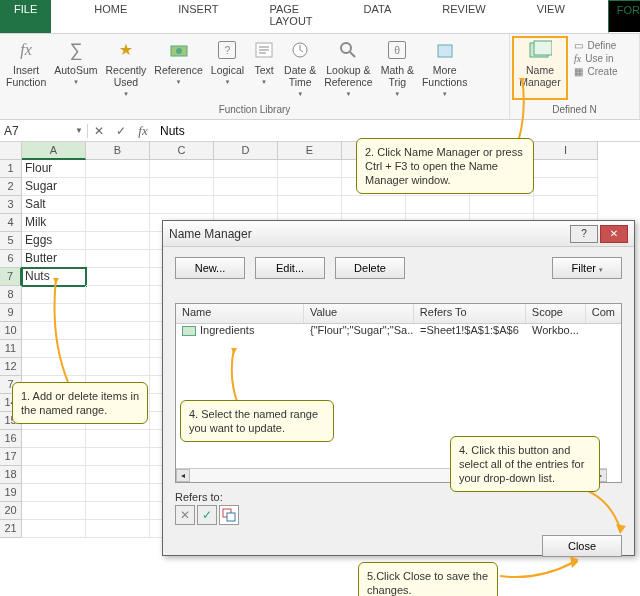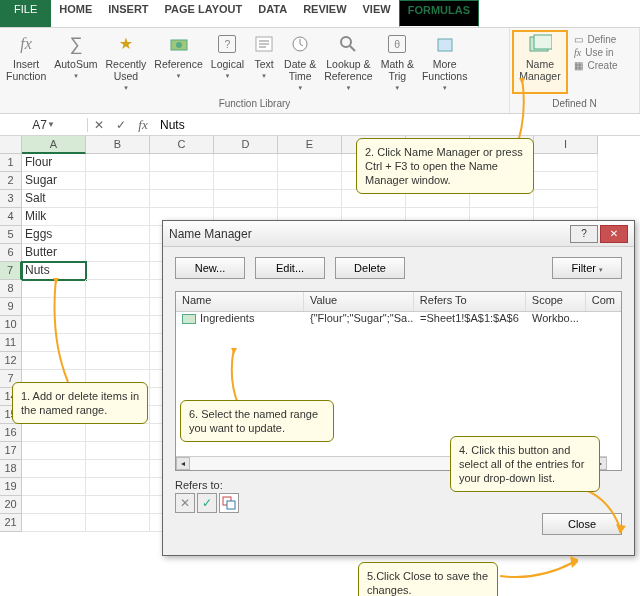--- a/index.html
+++ b/index.html
@@ -1,38 +1,38 @@
 <!DOCTYPE html>
 <html><head>
 <meta charset="utf-8">
 <style>
   * { box-sizing: border-box; margin: 0; padding: 0; font-family: "Segoe UI", Tahoma, sans-serif; }
   body { background: #fff; width: 640px; height: 596px; overflow: hidden; position: relative; font-size: 12px; color: #333; }
 
   
-  .ribbon-tabs { display: flex; height: 28px; background: #fff; border-bottom: 1px solid #d4d4d4; }
-  .ribbon-tab { padding: 3px 8px; font-size: 11px; color: #444; cursor: pointer; font-weight: bold; }
+  .ribbon-tabs { display: flex; height: 34px; background: #fff; border-bottom: 1px solid #d4d4d4; gap: 35px; }
+  .ribbon-tab { padding: 3px 8px; font-size: 11px; color: #444; cursor: pointer; }
   .file-tab { background: #217346; color: #fff; font-weight: normal; padding: 3px 14px; }
   .ribbon-tab.active { background: #000000; color: #217346; border: 1px solid #217346; border-bottom: 1px solid #fff; position: relative; top: 0; }
 
   
   .ribbon-body { height: 86px; background: #f7f7f7; border-bottom: 1px solid #d4d4d4; display: flex; }
   .ribbon-group { border-right: 1px solid #e1e1e1; padding: 2px 2px 0 2px; display: flex; flex-direction: column; justify-content: space-between; }
   .group-items { display: flex; height: 66px; align-items: flex-start; }
   .group-label { font-size: 10px; color: #666; text-align: center; height: 16px; line-height: 14px; }
   .ribbon-btn { display: flex; flex-direction: column; align-items: center; justify-content: flex-start; padding: 2px 4px 0 4px; font-size: 10.5px; color: #444; text-align: center; line-height: 12px; cursor: pointer; height: 64px; }
   .ribbon-btn .icon { width: 24px; height: 24px; display: flex; align-items: center; justify-content: center; margin-bottom: 2px; }
   .ribbon-btn.highlighted { box-shadow: inset 0 0 0 2px #f5a623; background: #fff7e6; }
   .dd-arrow { font-size: 7px; color: #666; }
   .side-btns { display: flex; flex-direction: column; font-size: 10px; color: #777; gap: 2px; padding: 4px 0 0 6px; }
   .side-btns div { display:flex; align-items:center; gap:4px; }
 
   
   .formula-row { display: flex; height: 22px; border-bottom: 1px solid #d4d4d4; align-items: center; background: #fff; }
-  .name-box { width: 88px; border-right: 1px solid #d4d4d4; padding: 0 4px; display: flex; justify-content: center; align-items: center; font-size: 12px; }
+  .name-box { width: 88px; border-right: 1px solid #d4d4d4; padding: 0 4px; display: flex; justify-content: space-between; align-items: center; font-size: 12px; }
   .name-box .dd { font-size: 8px; color: #666; }
   .fb-btn { width: 22px; text-align: center; color: #666; font-size: 12px; cursor: pointer; }
   .fx-label { font-style: italic; font-family: "Times New Roman", serif; font-size: 13px; color: #666; width: 22px; text-align: center; }
   .formula-input { flex: 1; padding: 0 6px; font-size: 12px; border: none; outline: none; }
 
   
   .grid { position: relative; }
   .col-headers { display: flex; height: 18px; }
   .corner { width: 22px; background: #f3f3f3; border-right: 1px solid #ccc; border-bottom: 1px solid #ccc; }
   .col-h { flex: 0 0 64px; background: #f3f3f3; border-right: 1px solid #ccc; border-bottom: 1px solid #ccc; text-align: center; font-size: 11px; color: #555; line-height: 17px; }
@@ -50,39 +50,39 @@
   .arrow svg { display: block; }
 
   
   .dialog { position: absolute; left: 162px; top: 220px; width: 473px; height: 336px; background: #f0f0f0; border: 1px solid #666; z-index: 40; box-shadow: 2px 2px 6px rgba(0,0,0,.3); }
   .dlg-title { height: 26px; background: linear-gradient(#fdfdfd,#e8e8e8); display: flex; align-items: center; padding: 0 6px; border-bottom: 1px solid #ccc; }
   .dlg-title span { font-size: 12px; }
   .dlg-title .spacer { flex: 1; }
   .dlg-title .winbtn { width: 28px; height: 18px; border: 1px solid #888; background: #eee; margin-left: 2px; display: flex; align-items: center; justify-content: center; font-size: 10px; cursor: pointer; }
   .dlg-title .close { background: #c75050; color: #fff; border-color: #a33; }
   .dlg-body { padding: 10px 12px 8px 12px; }
-  .dlg-toolbar { display: flex; gap: 10px; margin-bottom: 12px; }
+  .dlg-toolbar { display: flex; gap: 10px; margin-bottom: 24px; }
   .dlg-btn { min-width: 70px; height: 22px; background: linear-gradient(#fdfdfd,#e6e6e6); border: 1px solid #999; font-size: 11px; cursor: pointer; padding: 0 10px; }
   .dlg-toolbar .spacer { flex: 1; }
   .list-box { border: 1px solid #999; background: #fff; height: 180px; position: relative; }
   .list-header { display: flex; height: 20px; background: linear-gradient(#fafafa,#ececec); border-bottom: 1px solid #ccc; font-size: 11px; }
   .lh { padding: 2px 6px; border-right: 1px solid #ddd; }
   .list-row { display: flex; height: 20px; font-size: 11px; align-items: flex-start; }
   .lr { padding: 0 6px; white-space: nowrap; overflow: hidden; }
   .mini-icon { width: 14px; height: 10px; background: #cfe8cf; border: 1px solid #5a8; display: inline-block; margin-right: 4px; vertical-align: middle; }
   .hscroll { position: absolute; bottom: 0; left: 0; right: 14px; height: 14px; background: #f0f0f0; border-top: 1px solid #ccc; display: flex; }
   .hscroll .arr { width: 14px; border: 1px solid #bbb; background: #e8e8e8; font-size: 8px; text-align: center; line-height: 12px; cursor: pointer; }
   .hscroll .track { flex: 1; background: #f7f7f7; }
   .refers-row { margin-top: 8px; }
   .refers-row label { font-size: 11px; display: block; margin-bottom: 2px; }
   .refers-field { display: flex; gap: 2px; align-items: center; }
   .rf-btn { width: 20px; height: 20px; border: 1px solid #999; background: #eee; display: flex; align-items: center; justify-content: center; font-size: 12px; cursor: pointer; }
   .rf-input { flex: 1; border: 1px solid #999; height: 20px; padding: 0 4px; font-size: 11px; }
   .pick-btn { width: 20px; height: 20px; border: 1px solid #999; background: #fff; display: flex; align-items: center; justify-content: center; cursor: pointer; }
-  .dlg-footer { text-align: right; }
+  .dlg-footer { text-align: right; margin-top: 10px; }
 </style>
 </head>
 <body>
 
 <div class="ribbon-tabs">
   <div class="ribbon-tab file-tab">FILE</div>
   <div class="ribbon-tab">HOME</div>
   <div class="ribbon-tab">INSERT</div>
   <div class="ribbon-tab">PAGE LAYOUT</div>
   <div class="ribbon-tab">DATA</div>
@@ -528,21 +528,21 @@
 </div>
 <div class="arrow" style="left:498px; top:556px;">
   <svg width="80" height="30">
       <path d="M 2 20 Q 40 25 76 6" stroke="#f5a623" stroke-width="2" fill="none"></path>
       <polygon points="72,0 82,4 74,12" fill="#f5a623"></polygon>
     </svg>
 </div>
 
 <div class="callout" style="left:12px; top:382px; width:136px;">1. Add or delete items in the named range.</div>
 <div class="callout" style="left:356px; top:138px; width:178px;">2. Click Name Manager or press Ctrl + F3 to open the Name Manager window.</div>
-<div class="callout" style="left:180px; top:400px; width:154px; z-index:60;">6. Select the named range you want to update.</div>
+<div class="callout" style="left:180px; top:400px; width:154px; z-index:60;">4. Select the named range you want to update.</div>
 <div class="callout" style="left:450px; top:436px; width:150px; z-index:60;">4. Click this button and select all of the entries for your drop-down list.</div>
 <div class="callout" style="left:358px; top:562px; width:140px; z-index:60;">5.Click Close to save the changes.</div>
 
 <div class="dialog">
   <div class="dlg-title">
     <span>Name Manager</span>
     <div class="spacer"></div>
     <div class="winbtn">?</div>
     <div class="winbtn close">✕</div>
   </div>

